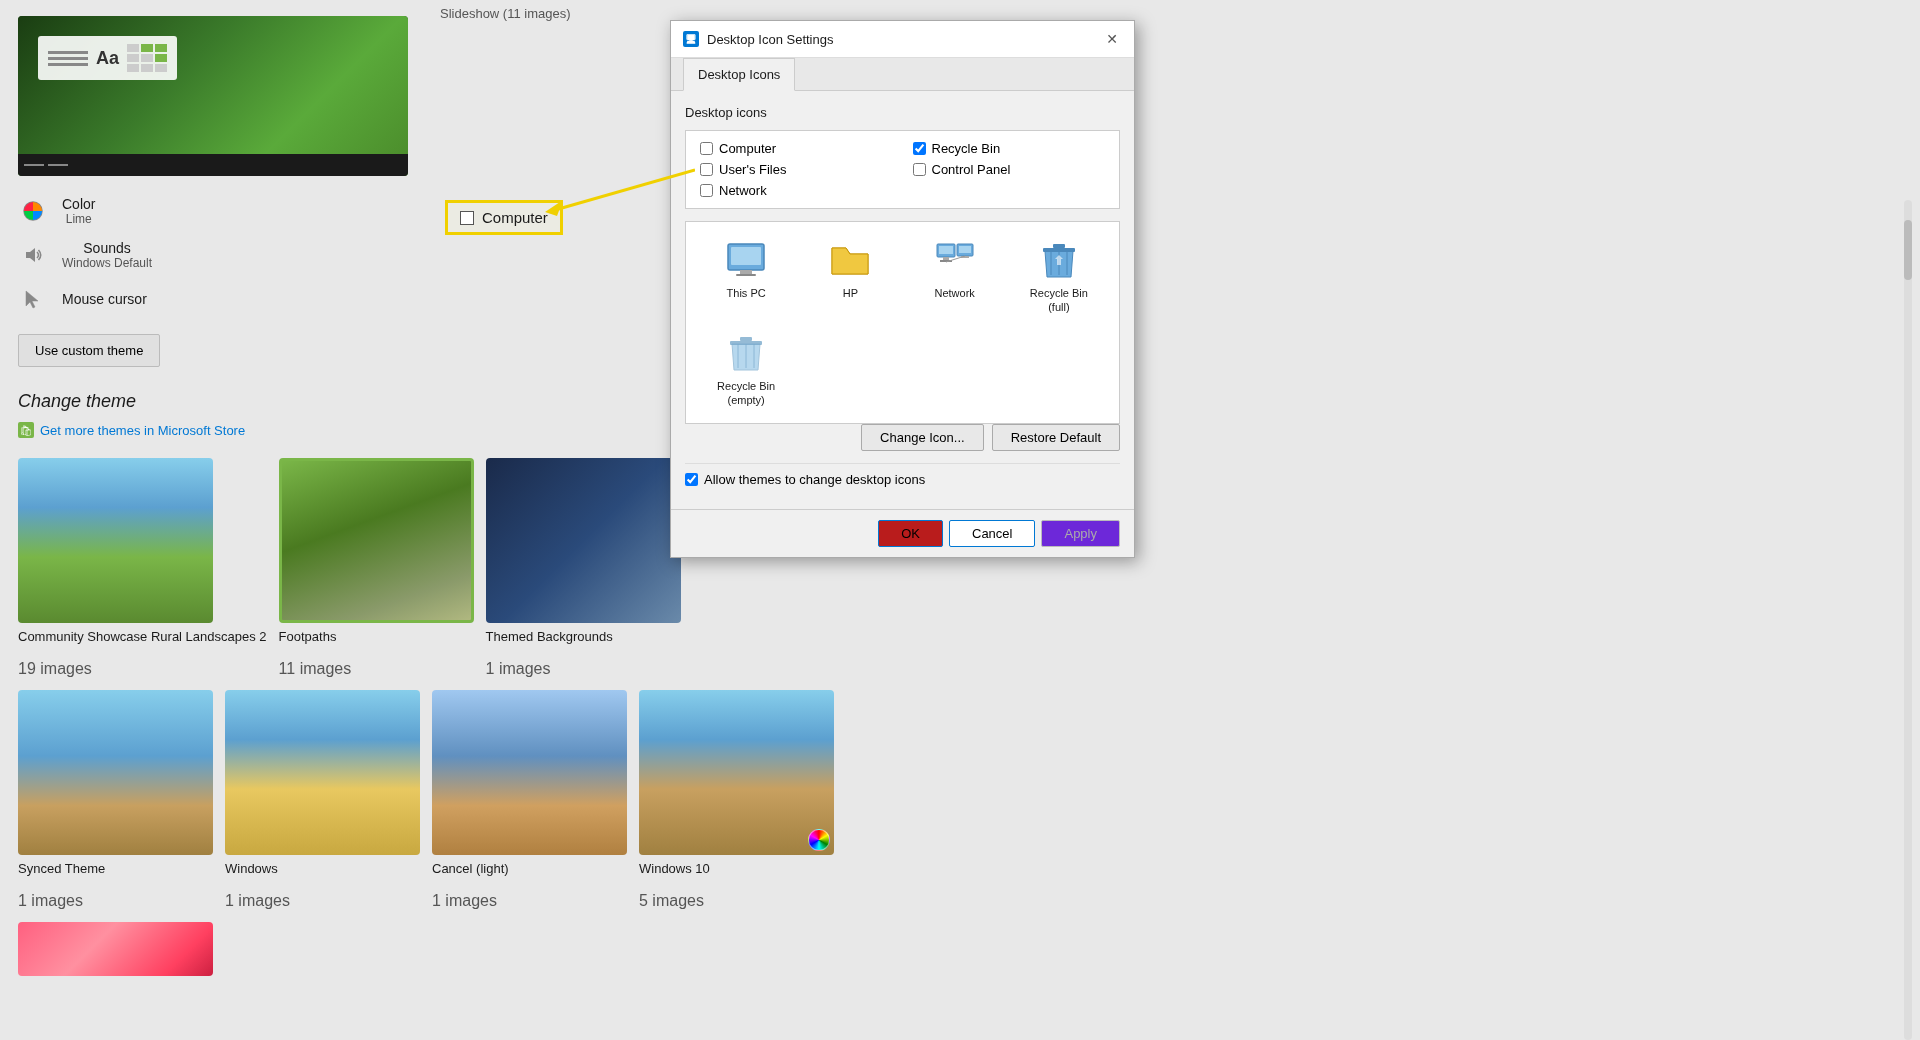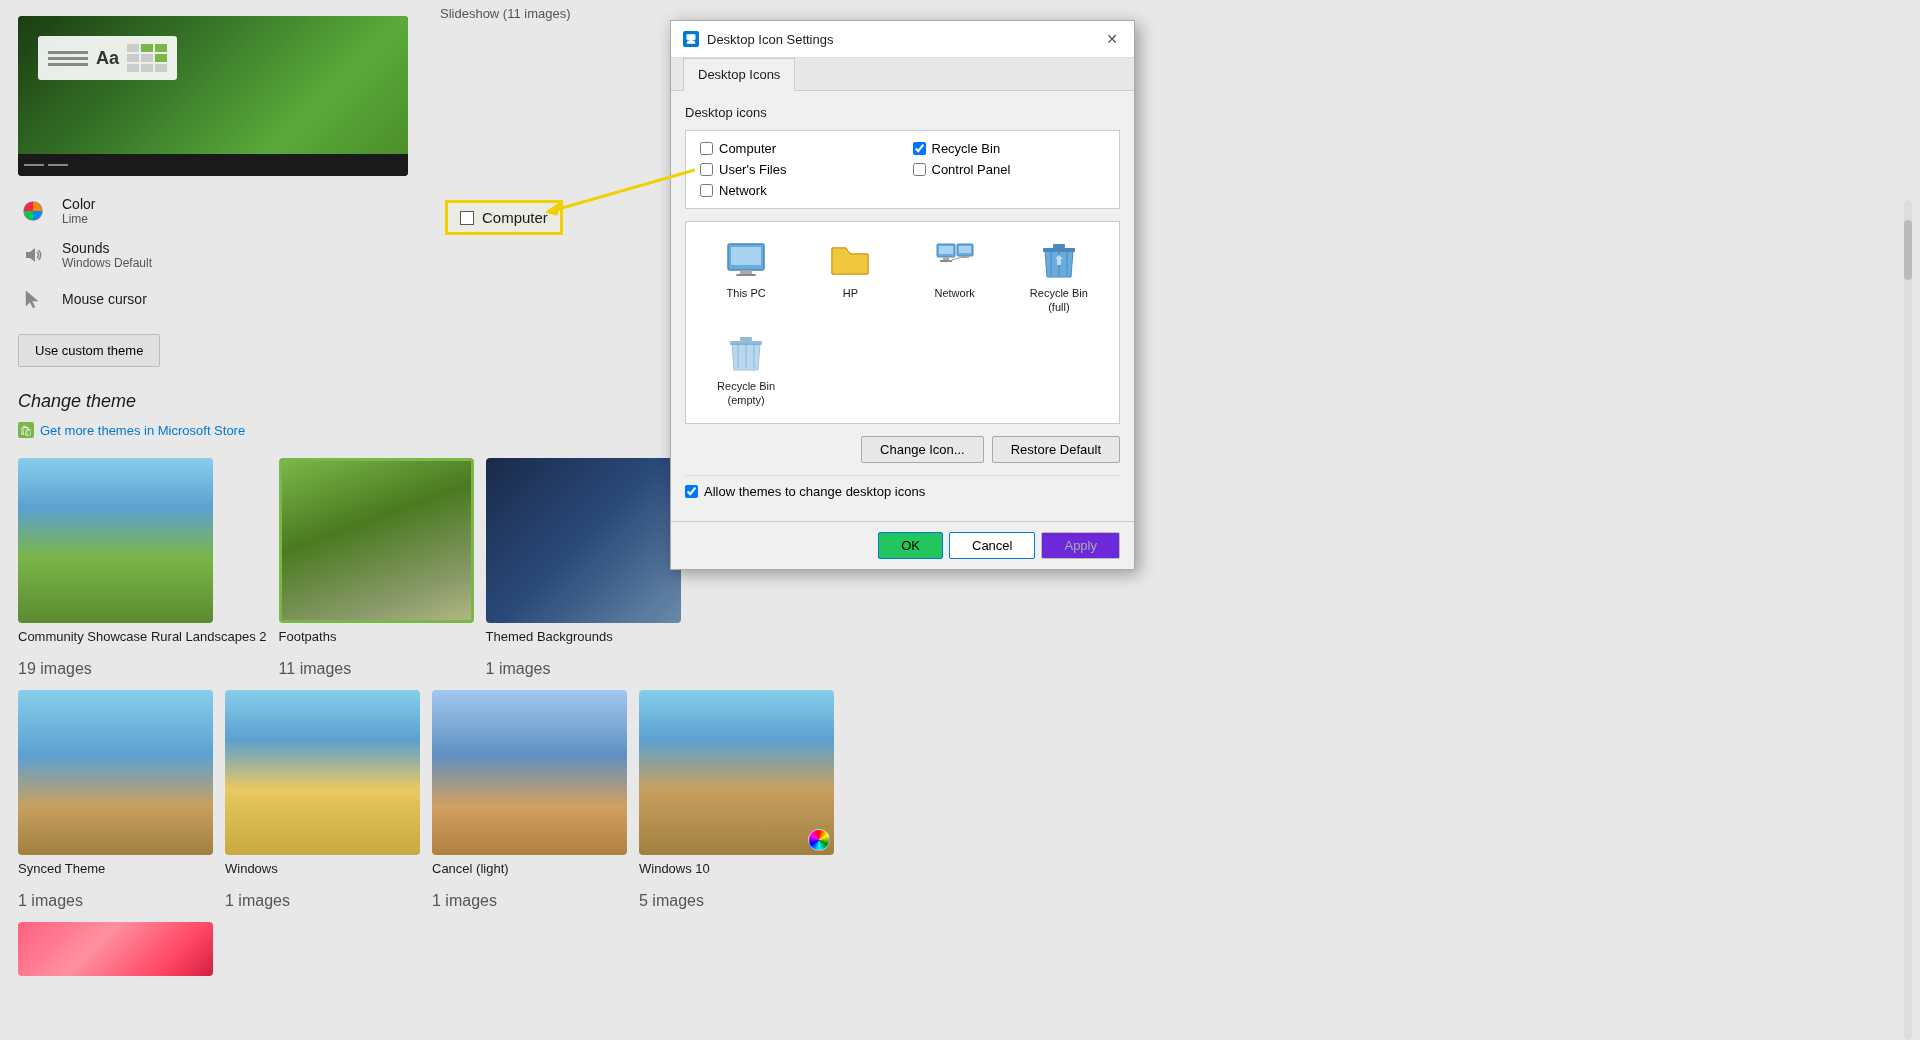--- a/index.html
+++ b/index.html
@@ -107,20 +107,21 @@
       height: 30px;
       display: flex;
       align-items: center;
       justify-content: center;
       font-size: 20px;
       color: #555;
     }
     .option-text {
       display: flex;
       flex-direction: column;
+      text-align: center;
     }
     .option-label {
       font-size: 14px;
       font-weight: 500;
       color: #1a1a1a;
     }
     .option-value {
       font-size: 12px;
       color: #555;
     }
@@ -335,21 +336,20 @@
     .icon-checkbox-item input[type="checkbox"] {
       width: 13px;
       height: 13px;
     }
 
     
     .icon-preview-grid {
       border: 1px solid #ccc;
       background: white;
       padding: 12px;
-      margin-bottom: 12px;
       display: grid;
       grid-template-columns: repeat(4, 1fr);
       gap: 8px;
       min-height: 180px;
     }
     .icon-preview-item {
       display: flex;
       flex-direction: column;
       align-items: center;
       gap: 4px;
@@ -415,21 +415,21 @@
       border-radius: 2px;
     }
     .footer-btn.disabled {
       border-color: #bbb;
       color: #aaa;
       cursor: default;
       background: #6d28d9;
     }
     .footer-btn.primary {
       border-color: #0078d4;
-      background: #22c55e;
+      background: #b91c1c;
     }
 
     
     .callout-container {
       position: absolute;
       top: 200px;
       left: 445px;
       z-index: 200;
       pointer-events: none;
     }

